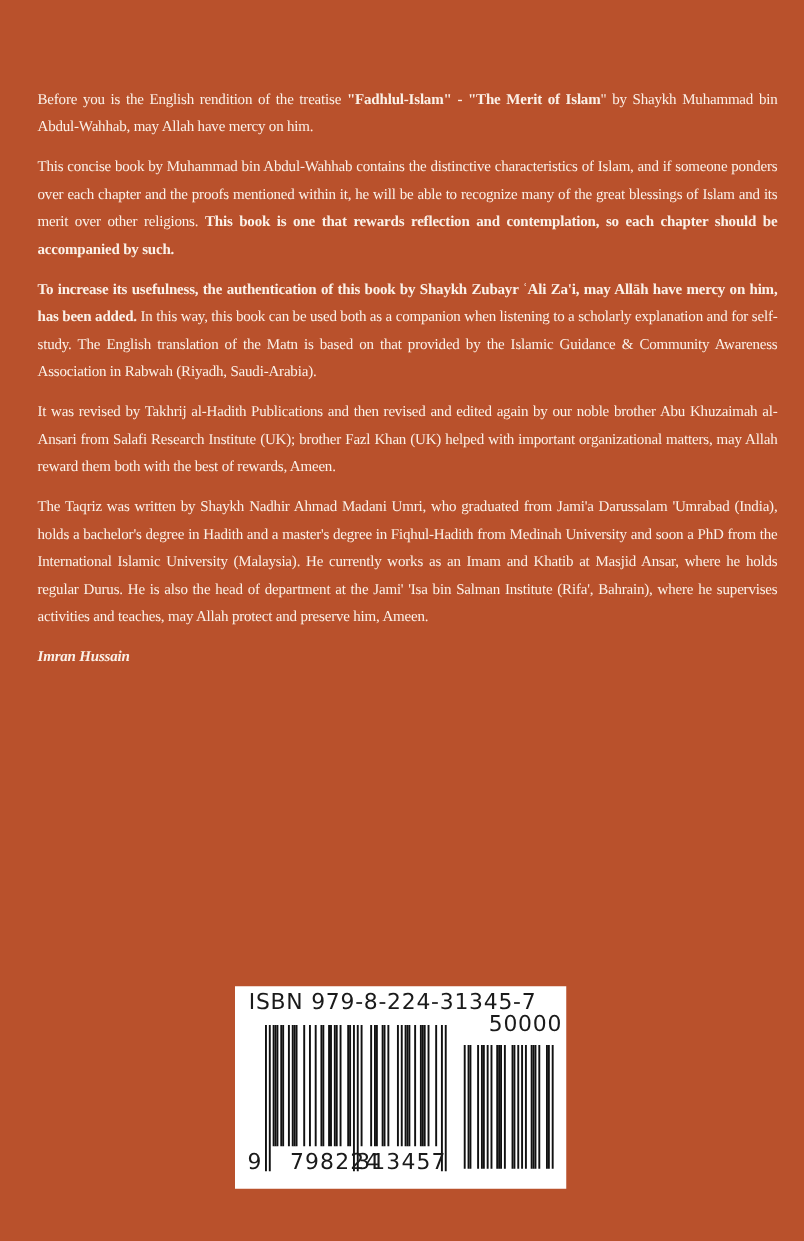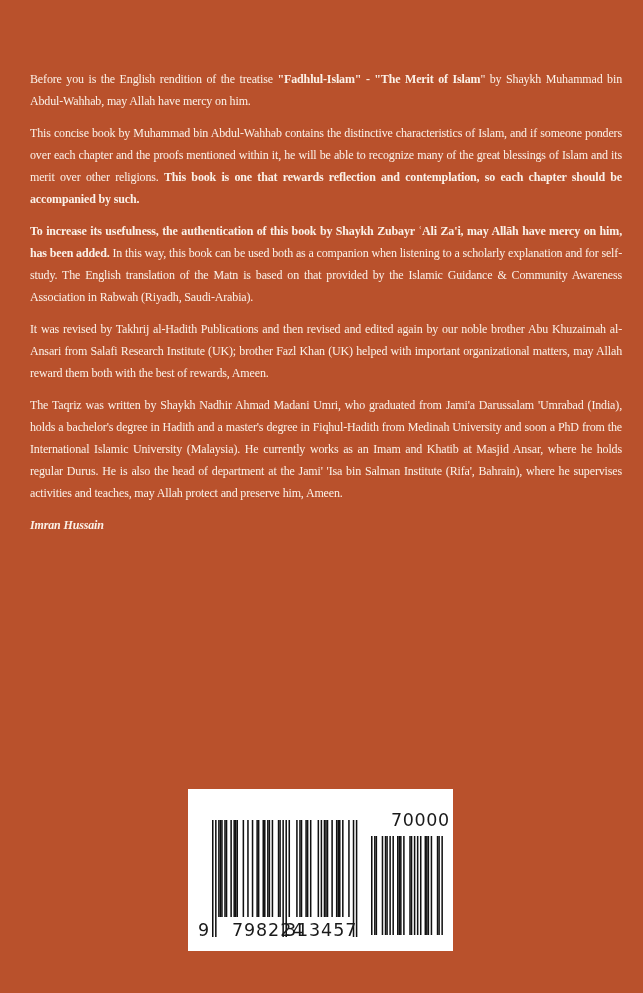--- a/index.html
+++ b/index.html
@@ -157,17 +157,18 @@
       <rect x="228.90" y="47" width="1.53" height="99" fill="#111111"></rect>
       <rect x="231.96" y="47" width="1.53" height="99" fill="#111111"></rect>
       <rect x="236.55" y="47" width="1.53" height="99" fill="#111111"></rect>
       <rect x="238.08" y="47" width="1.53" height="99" fill="#111111"></rect>
       <rect x="239.61" y="47" width="1.53" height="99" fill="#111111"></rect>
       <rect x="242.67" y="47" width="1.53" height="99" fill="#111111"></rect>
       <rect x="248.79" y="47" width="1.53" height="99" fill="#111111"></rect>
       <rect x="250.32" y="47" width="1.53" height="99" fill="#111111"></rect>
       <rect x="253.38" y="47" width="1.53" height="99" fill="#111111"></rect>
     </svg>
-  <div class="addon-label">70000</div>
+  <div class="isbn-label">ISBN 979-8-224-31345-7</div>
+  <div class="addon-label">50000</div>
   <div class="hri hri-first">9</div>
   <div class="hri hri-left">798224</div>
   <div class="hri hri-right">313457</div>
 </div>
 
 </body></html>

